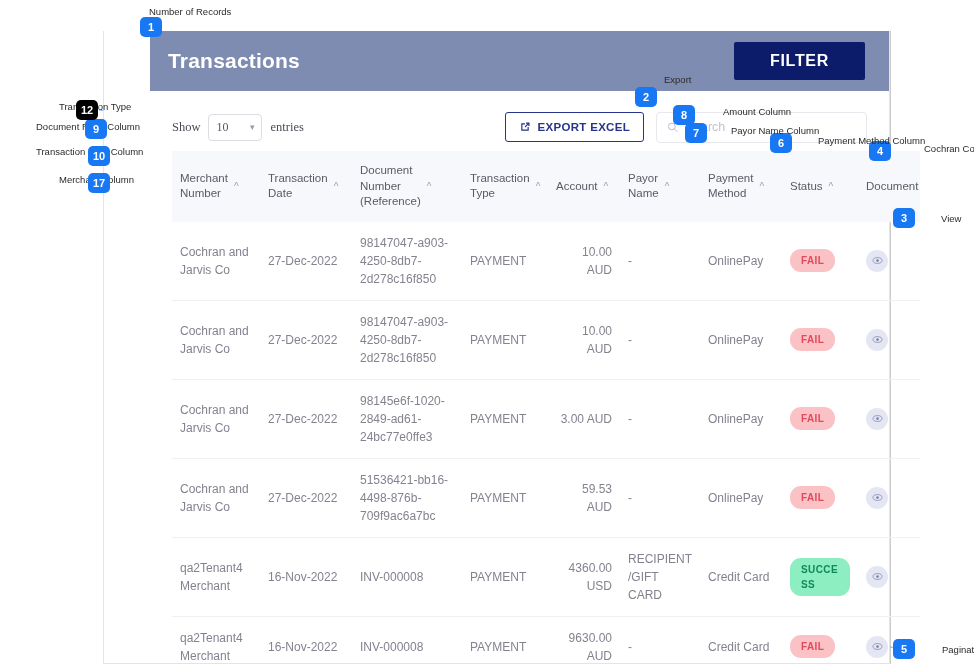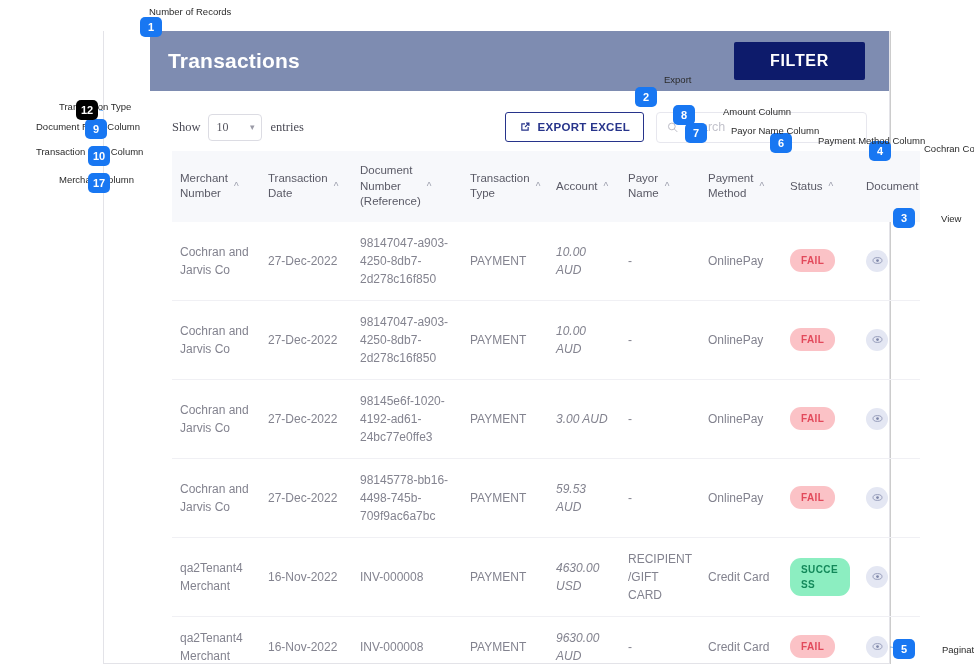--- a/index.html
+++ b/index.html
@@ -83,21 +83,21 @@
     height: 56px;
   }
   th .th-inner { display: flex; align-items: center; gap: 6px; }
   th .th-label { white-space: pre-line; }
   .sort-ic { color: #9ea0ae; font-size: 10px; flex: none; }
   tbody td {
     font-size: 12px; color: #83838f; line-height: 1.5;
     padding: 12px 8px; border-bottom: 1px solid #f0f0f4;
     vertical-align: middle; word-break: break-word;
   }
-  td.num { text-align: left; font-style: italic; }
+  td.num { text-align: right; }
   .col-merchant { width: 88px; }
   .col-date     { width: 92px; }
   .col-docnum   { width: 110px; }
   .col-type     { width: 86px; }
   .col-amount   { width: 72px; }
   .col-payor    { width: 80px; }
   .col-method   { width: 82px; }
   .col-status   { width: 76px; }
   .col-actions  { width: 62px; }
 
@@ -295,55 +295,55 @@
               <td><button class="view-btn">
                   <svg width="11" height="11" viewBox="0 0 16 16">
                     <ellipse cx="8" cy="8" rx="6.5" ry="4.2" fill="none" stroke="#7d85a8" stroke-width="1.1"></ellipse>
                     <circle cx="8" cy="8" r="2" fill="#7d85a8"></circle>
                   </svg>
                 </button></td>
             </tr>
             <tr>
               <td>Cochran and Jarvis Co</td>
               <td>27-Dec-2022</td>
-              <td>98145e6f-1020-4192-ad61-24bc77e0ffe3</td>
+              <td>98145e6f-1020-2849-ad61-24bc77e0ffe3</td>
               <td>PAYMENT</td>
               <td class="num">3.00 AUD</td>
               <td>-</td>
               <td>OnlinePay</td>
               <td><span class="badge fail">FAIL</span></td>
               <td><button class="view-btn">
                   <svg width="11" height="11" viewBox="0 0 16 16">
                     <ellipse cx="8" cy="8" rx="6.5" ry="4.2" fill="none" stroke="#7d85a8" stroke-width="1.1"></ellipse>
                     <circle cx="8" cy="8" r="2" fill="#7d85a8"></circle>
                   </svg>
                 </button></td>
             </tr>
             <tr>
               <td>Cochran and Jarvis Co</td>
               <td>27-Dec-2022</td>
-              <td>98145778-bb16-4498-745b-709f9ac6a7bc</td>
+              <td>51536421-bb16-4498-876b-709f9ac6a7bc</td>
               <td>PAYMENT</td>
               <td class="num">59.53 AUD</td>
               <td>-</td>
               <td>OnlinePay</td>
               <td><span class="badge fail">FAIL</span></td>
               <td><button class="view-btn">
                   <svg width="11" height="11" viewBox="0 0 16 16">
                     <ellipse cx="8" cy="8" rx="6.5" ry="4.2" fill="none" stroke="#7d85a8" stroke-width="1.1"></ellipse>
                     <circle cx="8" cy="8" r="2" fill="#7d85a8"></circle>
                   </svg>
                 </button></td>
             </tr>
             <tr>
               <td>qa2Tenant4Merchant</td>
               <td>16-Nov-2022</td>
               <td>INV-000008</td>
               <td>PAYMENT</td>
-              <td class="num">4630.00 USD</td>
+              <td class="num">4360.00 USD</td>
               <td>RECIPIENT/GIFT CARD</td>
               <td>Credit Card</td>
               <td><span class="badge success">SUCCESS</span></td>
               <td><button class="view-btn">
                   <svg width="11" height="11" viewBox="0 0 16 16">
                     <ellipse cx="8" cy="8" rx="6.5" ry="4.2" fill="none" stroke="#7d85a8" stroke-width="1.1"></ellipse>
                     <circle cx="8" cy="8" r="2" fill="#7d85a8"></circle>
                   </svg>
                 </button></td>
             </tr>

